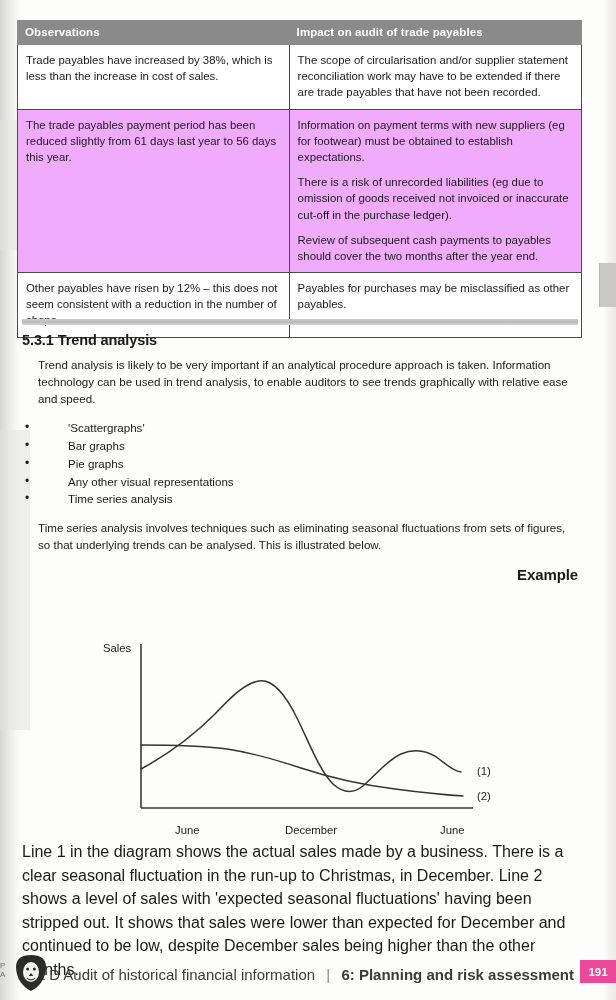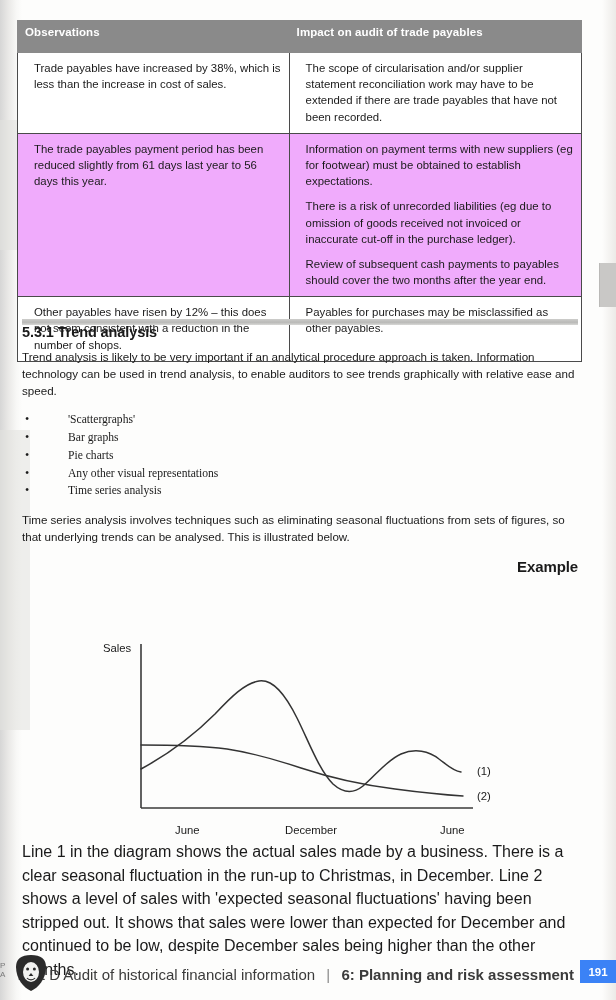--- a/index.html
+++ b/index.html
@@ -58,38 +58,38 @@
     width: 100%;
     border-collapse: collapse;
     table-layout: fixed;
   }
   table.obs-table th {
     background: #8a8a8a;
     color: #ffffff;
     font-size: 11.5px;
     font-weight: bold;
     text-align: left;
-    padding: 5px 7px 14px 7px;
+    padding: 5px 7px 6px 7px;
     letter-spacing: .1px;
     border: 1px solid #8a8a8a;
   }
   table.obs-table th.col-a { width: 45.5%; }
   table.obs-table td {
     border: 1px solid #4a4a4a;
     vertical-align: top;
     padding: 7px 8px 8px 8px;
     font-size: 11.4px;
     line-height: 1.42;
     background: #ffffff;
   }
   table.obs-table tr.shaded td {
     background: #f0abfc;
   }
   table.obs-table td p {
-    margin: 0 0 9px 8px;
+    margin: 0 0 9px 0;
   }
   table.obs-table td p:last-child { margin-bottom: 0; }
 
   .table-underbar {
     position: absolute;
     left: 22px;
     top: 319px;
     width: 556px;
     height: 6px;
     background: linear-gradient(to bottom, #cdcdcb 0%, #b9b9b7 55%, #d8d8d6 100%);
@@ -103,39 +103,38 @@
     width: 16px;
     height: 44px;
     background: #c9c8c6;
     border-left: 1px solid #bab9b7;
   }
 
   
   .body {
     position: absolute;
     left: 22px;
-    top: 324px;
+    top: 332px;
     width: 556px;
   }
   h3.heading {
     font-size: 14.5px;
     font-weight: bold;
     margin: 0 0 9px 0;
     letter-spacing: -.1px;
   }
   p.para {
     font-size: 11.6px;
     line-height: 1.46;
-    margin: 0 0 12px 0;
+    margin: 0 0 12px 16px;
   }
   ul.bullets {
     list-style: none;
     margin: 11px 0 12px 0;
     padding: 0;
-    font-family: Liberation Serif, serif;
   }
   ul.bullets li {
     font-size: 11.6px;
     line-height: 1.46;
     position: relative;
     padding-left: 46px;
     margin-bottom: 1px;
   }
   ul.bullets li::before {
     content: "\2022";
@@ -198,21 +197,21 @@
     display: inline-block;
     margin: 0 7px;
     color: #8a8a8a;
   }
   .page-badge {
     position: absolute;
     right: 0;
     top: 0;
     width: 36px;
     height: 23px;
-    background: #3b82f6;
+    background: #ec4899;
     color: #ffffff;
     font-size: 11.5px;
     font-weight: bold;
     display: flex;
     align-items: center;
     justify-content: center;
   }
   .logo {
     position: absolute;
     left: 14px;
@@ -280,21 +279,21 @@
 
   <div class="table-underbar"></div>
   <div class="edge-tab"></div>
 
   <div class="body">
     <h3 class="heading">5.3.1 Trend analysis</h3>
     <p class="para">Trend analysis is likely to be very important if an analytical procedure approach is taken. Information technology can be used in trend analysis, to enable auditors to see trends graphically with relative ease and speed.</p>
     <ul class="bullets">
       <li>'Scattergraphs'</li>
       <li>Bar graphs</li>
-      <li>Pie charts</li>
+      <li>Pie graphs</li>
       <li>Any other visual representations</li>
       <li>Time series analysis</li>
     </ul>
     <p class="para">Time series analysis involves techniques such as eliminating seasonal fluctuations from sets of figures, so that underlying trends can be analysed. This is illustrated below.</p>
     <h3 class="example-heading">Example</h3>
   </div>
 
   <div class="chart-area">
     <svg width="420" height="215" viewBox="0 0 420 215" xmlns="http://www.w3.org/2000/svg">
 

